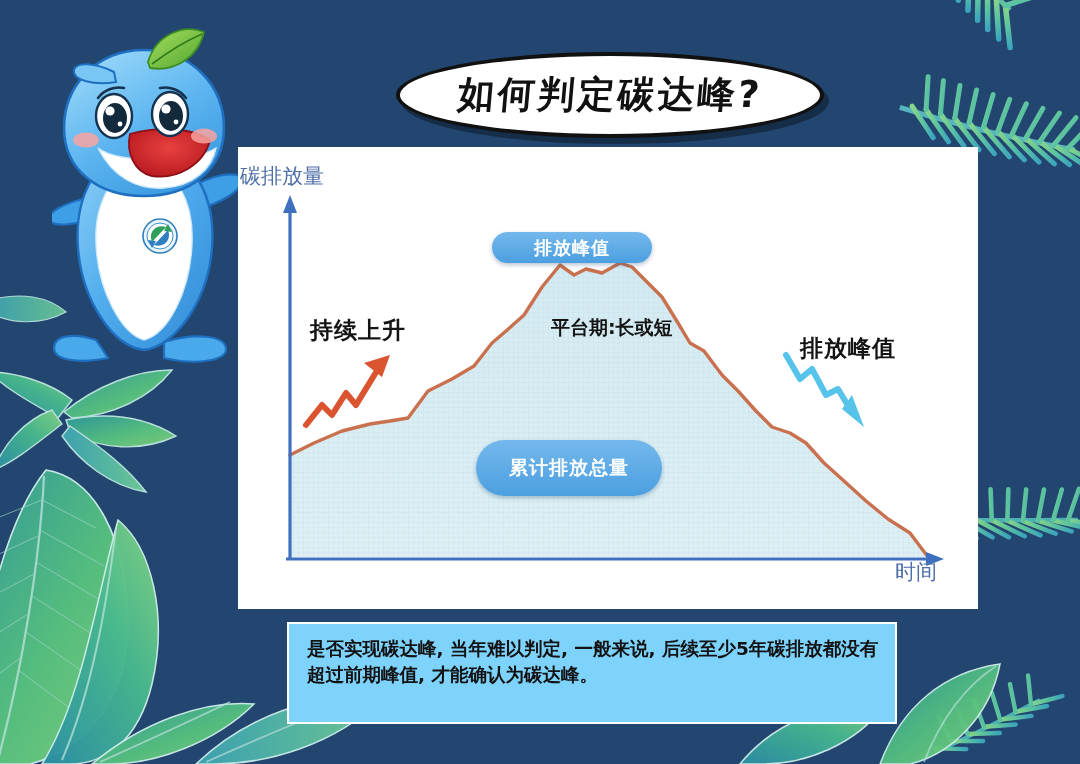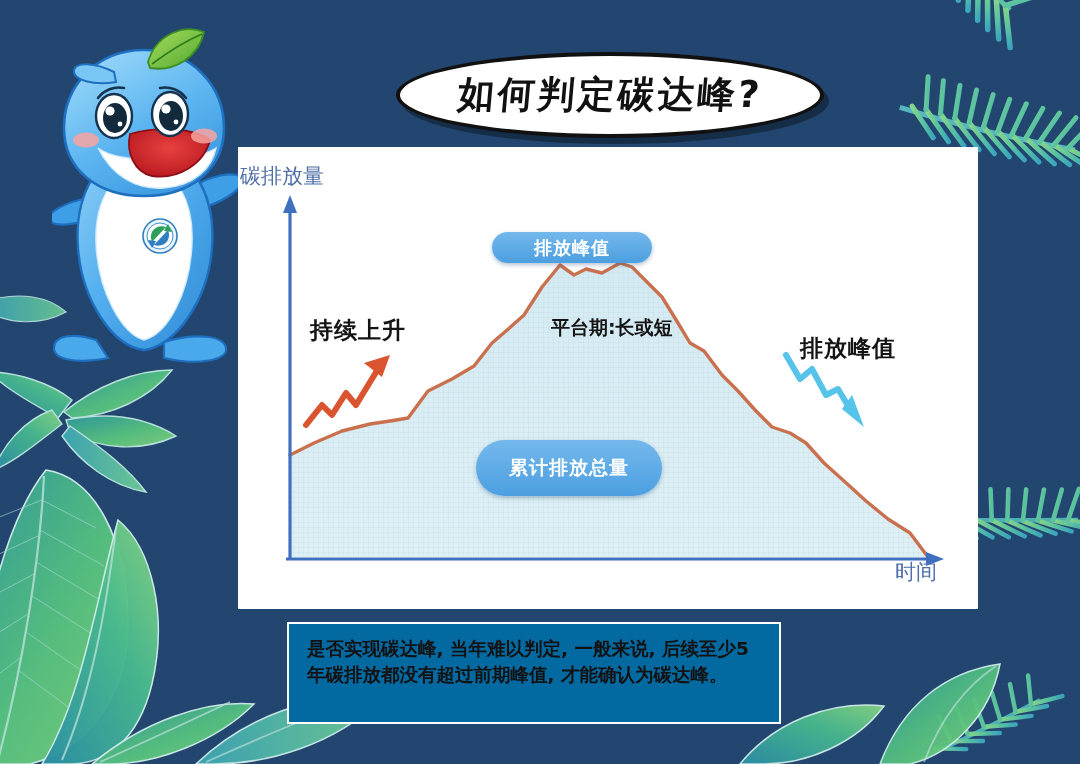--- a/index.html
+++ b/index.html
@@ -145,23 +145,23 @@
     color: #111111;
     line-height: 1.32;
     letter-spacing: 0px;
   }
 
   
   #caption-box {
     position: absolute;
     left: 287px;
     top: 622px;
-    width: 494px;
+    width: 610px;
     height: 102px;
-    background: #0369a1;
+    background: #7dd3fc;
     border: 2px solid #ffffff;
     box-sizing: border-box;
     padding: 12px 16px 0 18px;
   }
   #caption-text {
     font-family: "DejaVu Sans", sans-serif;
     font-size: 18.5px;
     font-weight: bold;
     color: #121212;
     line-height: 1.42;

